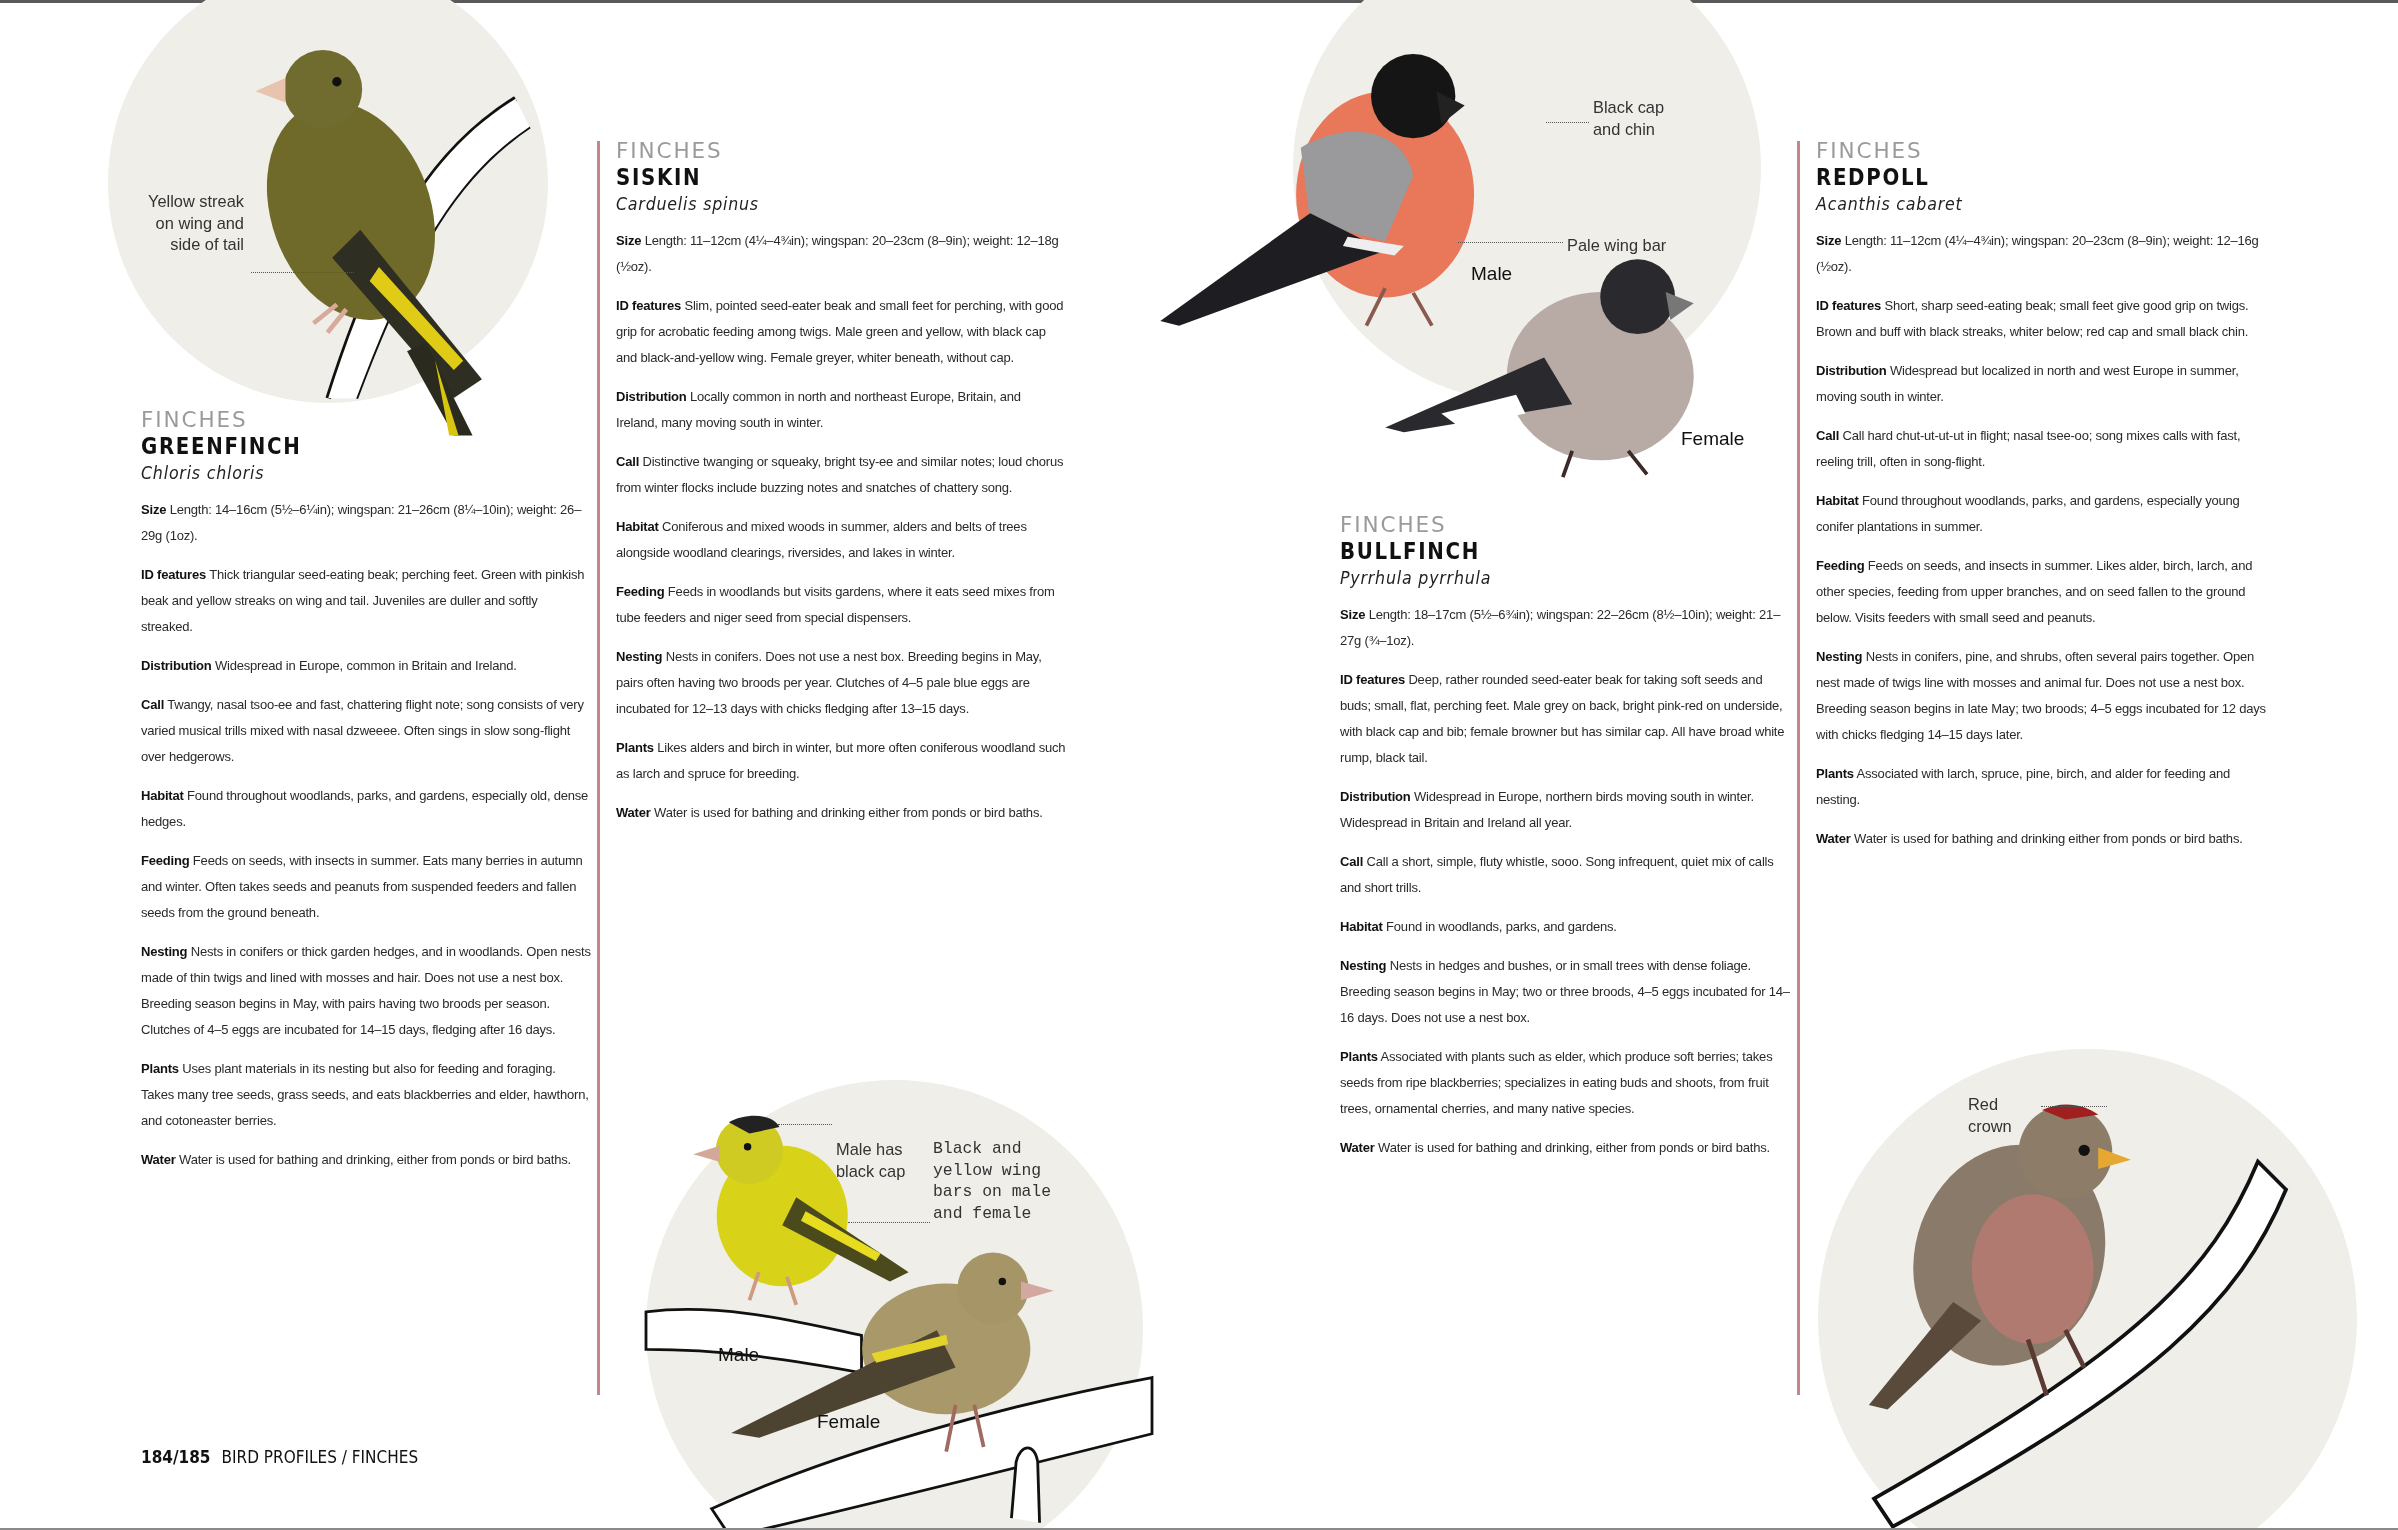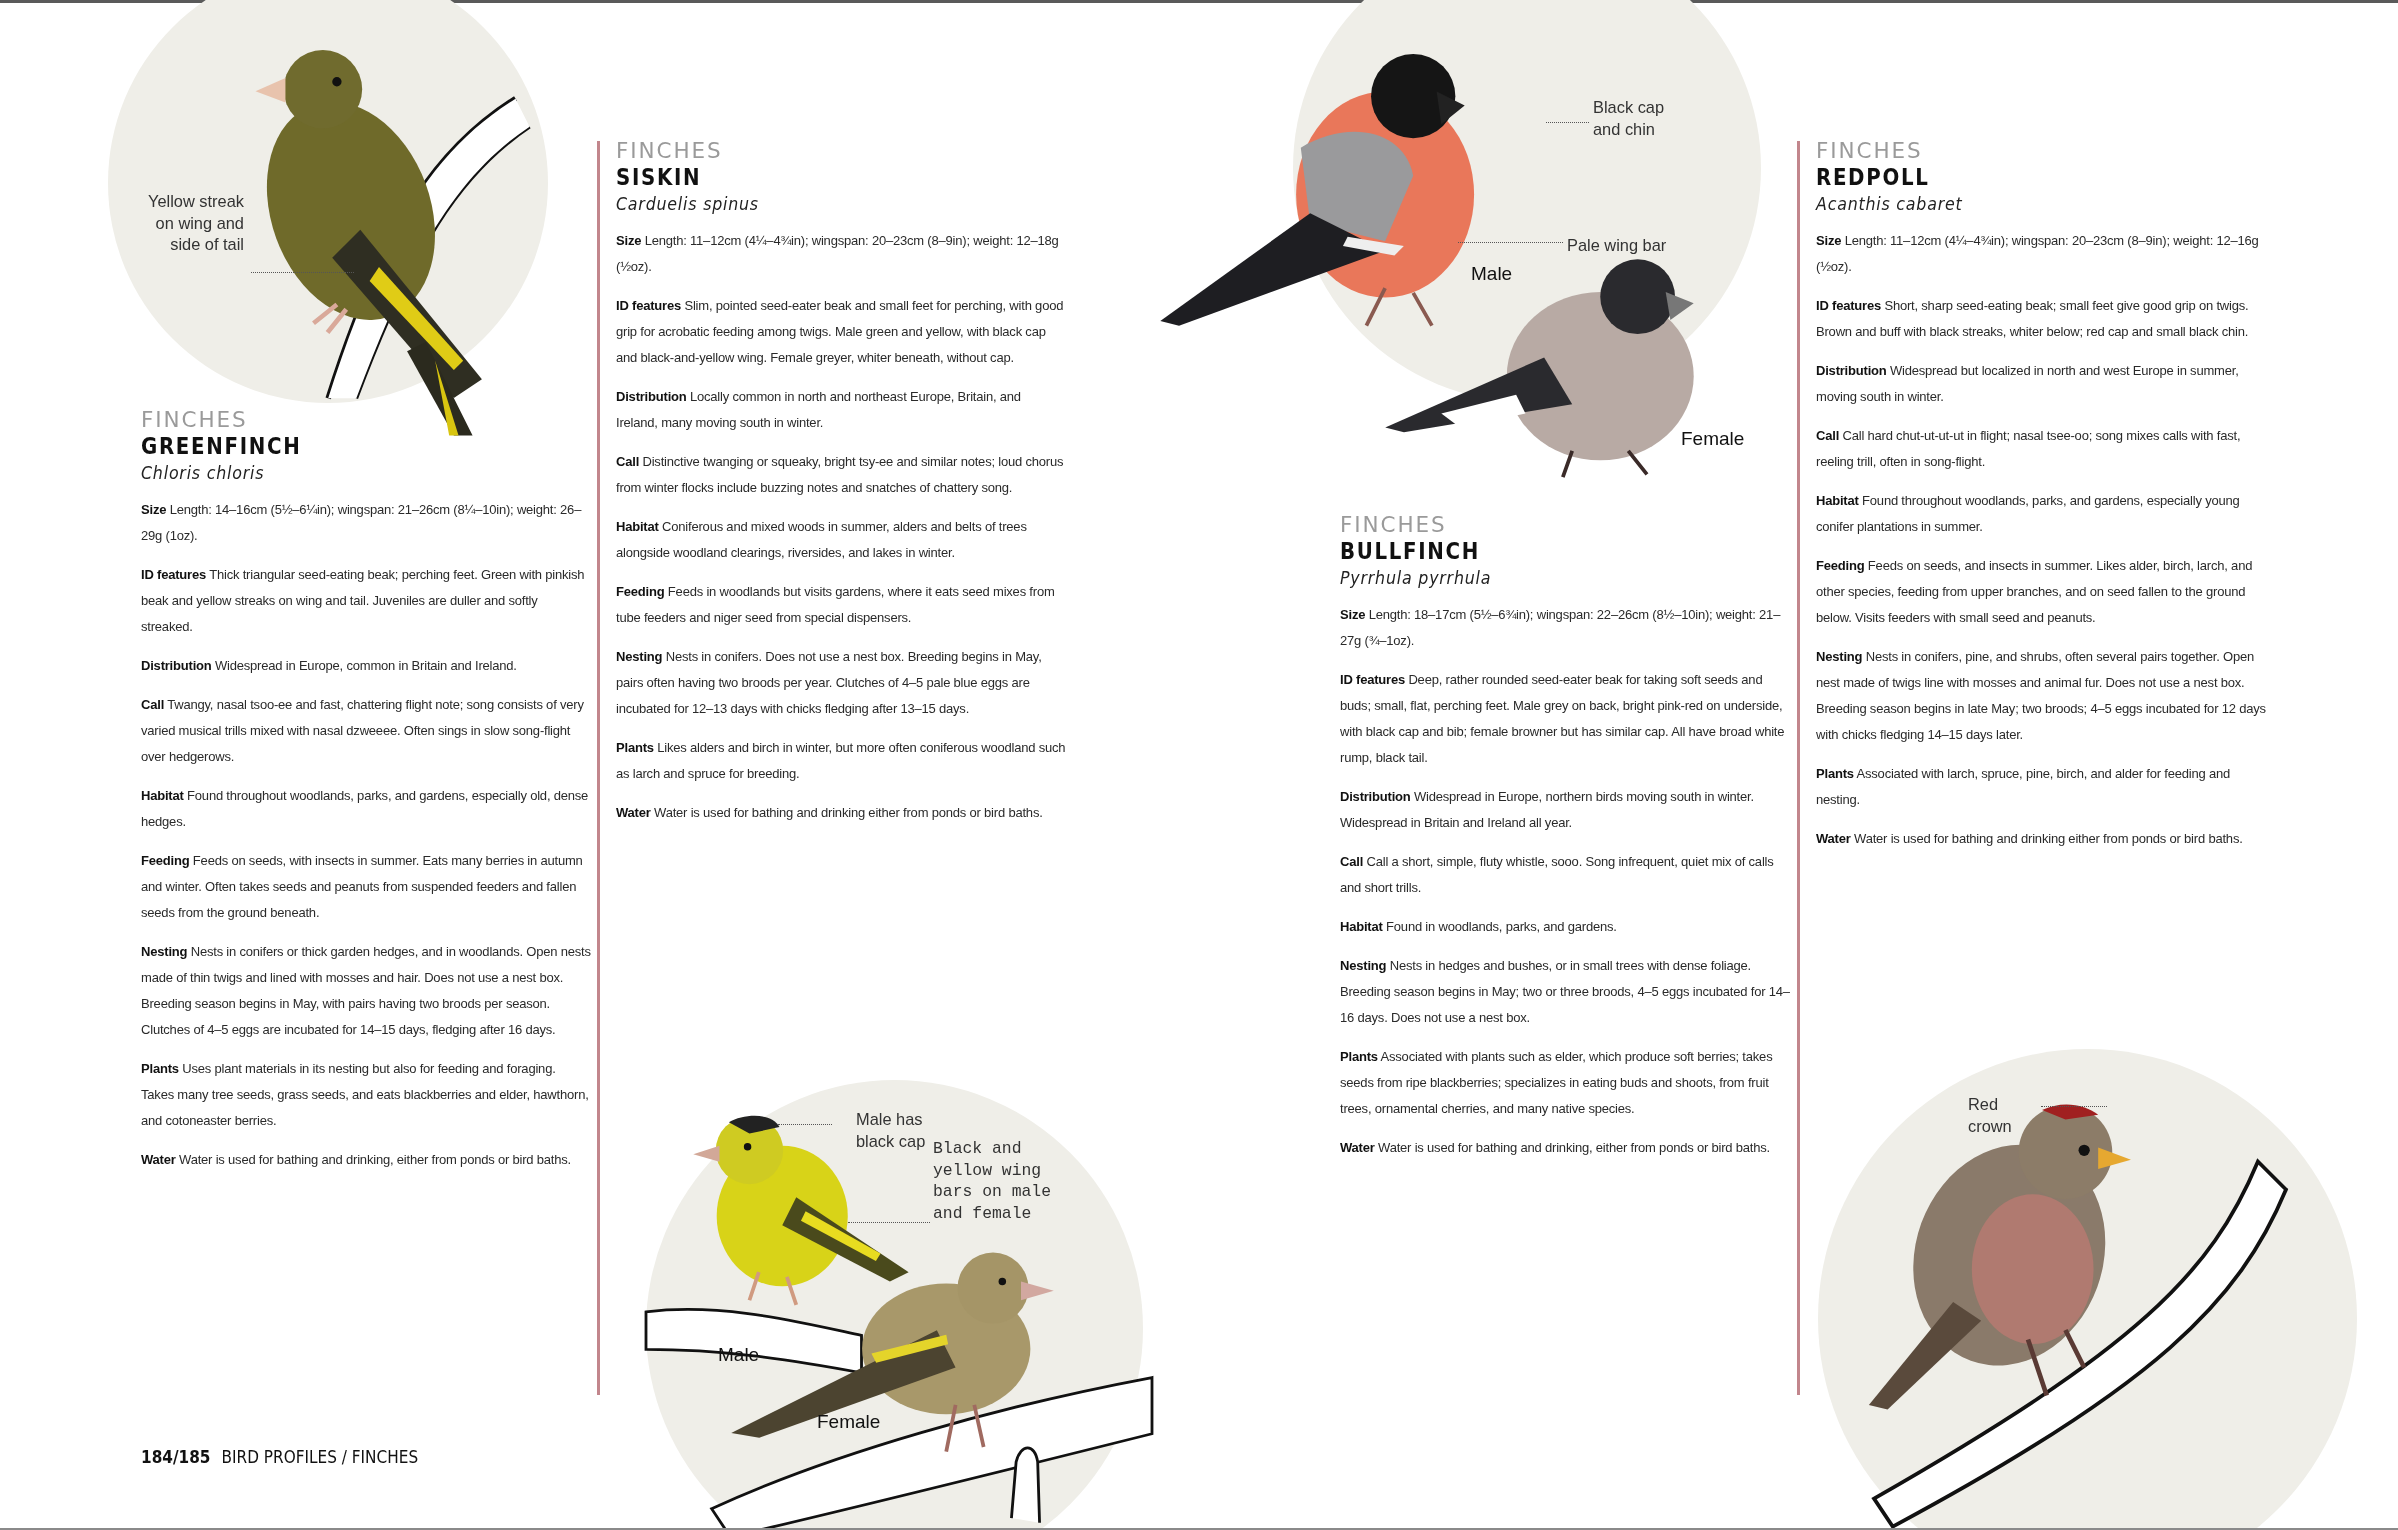--- a/index.html
+++ b/index.html
@@ -105,21 +105,21 @@
 </svg>
 <svg style="left:731px;top:1246px" width="337" height="215" viewBox="0 0 360 230">
   <ellipse cx="230" cy="110" rx="90" ry="70" fill="#a8986a"></ellipse>
   <circle cx="280" cy="45" r="38" fill="#a59567"></circle>
   <path d="M310 38 L345 48 L310 58 Z" fill="#d2a8a0"></path>
   <circle cx="290" cy="38" r="4" fill="#111"></circle>
   <path d="M220 90 L0 200 L30 205 L240 130 Z" fill="#4c4430"></path>
   <path d="M150 115 L230 95 L232 105 L155 125 Z" fill="#e4d42a"></path>
   <path d="M240 170 L230 220 M260 170 L270 215" stroke="#a06a60" stroke-width="4"></path>
 </svg>
-<div class="callout" style="left:836px; top:1109px; width:84px;margin-left:20px;">Male has black cap</div>
+<div class="callout" style="left:836px; top:1139px; width:84px;">Male has black cap</div>
 <div class="dots" style="left:778px; top:1124px; width:54px;"></div>
 <div class="callout" style="left:933px; top:1138px; width:141px;font-family:Liberation Mono, monospace;">Black and yellow wing bars on male and female</div>
 <div class="dots" style="left:848px; top:1222px; width:82px;"></div>
 <div class="sex" style="left:718px; top:1344px;">Male</div>
 <div class="sex" style="left:817px; top:1411px;">Female</div>
 
 <div class="disc" style="left:1293px; top:-66px; width:468px; height:468px;"></div>
 <svg style="left:1160px;top:54px" width="394" height="281" viewBox="0 0 420 300">
   <ellipse cx="240" cy="150" rx="95" ry="110" fill="#e9775a"></ellipse>
   <path d="M150 100 C200 70 260 80 270 130 L240 200 L160 180 Z" fill="#9a9a9c"></path>

